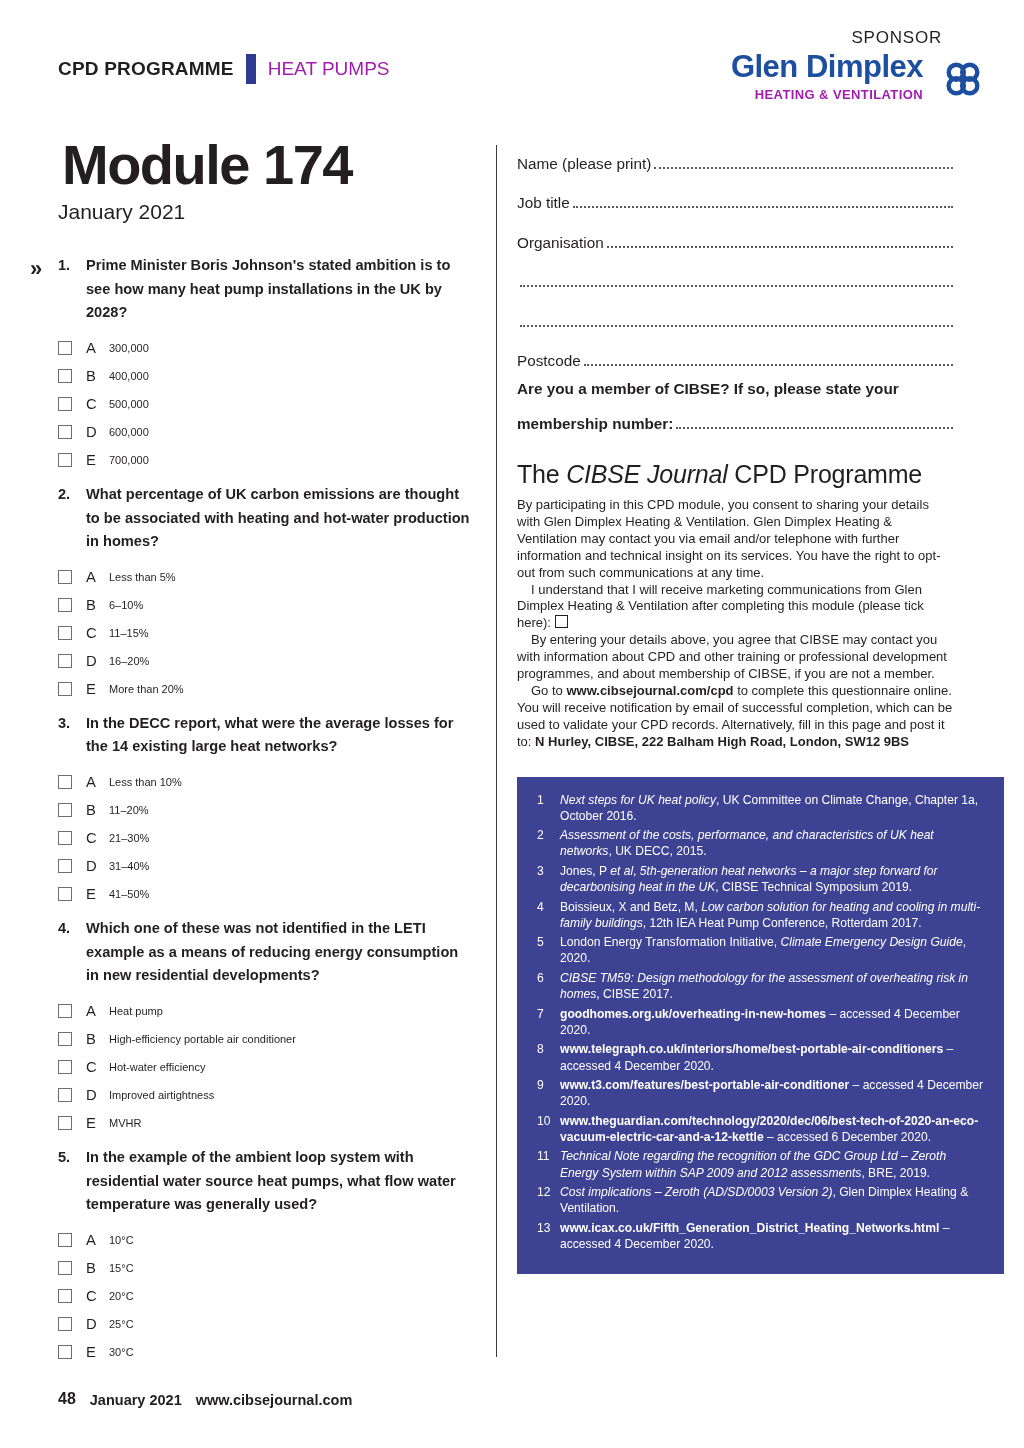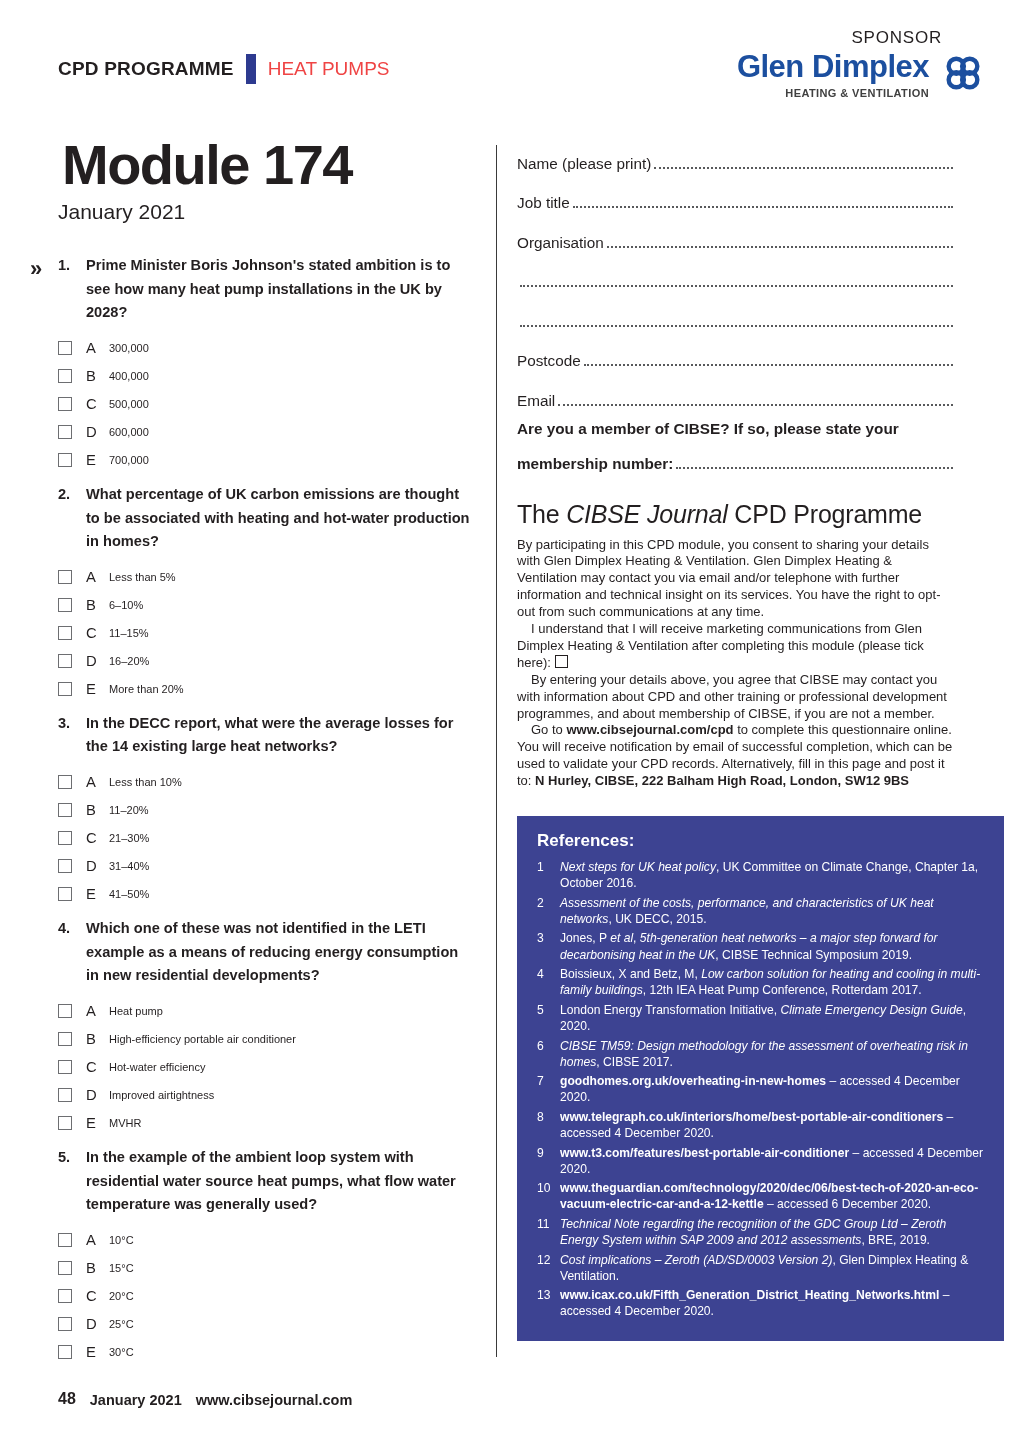--- a/index.html
+++ b/index.html
@@ -6,26 +6,26 @@
   .page { position:relative; width:1024px; height:1448px; background:#ffffff; overflow:hidden;
           font-family:"Liberation Sans", sans-serif; color:#231f20; margin:0 auto; }
   .b { font-weight:700; }
   .i { font-style:italic; }
 
   
   header { position:absolute; top:28px; left:58px; right:38px; height:96px; }
   .kicker-row { position:absolute; left:0; top:26px; display:flex; align-items:center; gap:12px; }
   .kicker { font-size:19px; font-weight:700; letter-spacing:0.2px; color:#231f20; }
   .kicker-bar { width:10px; height:30px; background:#2d3a8f; display:inline-block; }
-  .kicker-topic { font-size:19px; color:#ef4444; }
+  .kicker-topic { font-size:19px; color:#a21caf; }
   .sponsor { position:absolute; right:0; top:0; text-align:right; }
   .sponsor-label { font-size:17px; letter-spacing:0.8px; color:#231f20; margin:0 44px 3px 0; }
-  .sponsor-row { display:flex; align-items:center; gap:11px; justify-content:flex-end; }
+  .sponsor-row { display:flex; align-items:flex-end; gap:17px; justify-content:flex-end; }
   .sponsor-name { font-size:31px; font-weight:700; color:#1c4f9f; letter-spacing:-0.5px; line-height:1; }
-  .sponsor-sub { font-size:11px; font-weight:700; color:#404040; letter-spacing:0.4px; margin-top:5px; }
+  .sponsor-sub { font-size:13px; font-weight:700; color:#a21caf; letter-spacing:0.4px; margin-top:5px; }
   .knot { margin-top:-4px; }
 
   
   main { position:absolute; left:58px; top:133px; right:20px; height:1240px; }
   .col-left { position:absolute; left:0; top:0; width:412px; }
   h1 { margin:4px; font-size:56px; font-weight:700; letter-spacing:-1.5px; line-height:1; }
   .issue { font-size:21px; margin:7px 0 30px; }
 
   .question { position:relative; margin-bottom:9px; }
   .q-head { display:grid; grid-template-columns:28px 1fr; font-weight:700; font-size:14.6px; line-height:1.62; margin-bottom:9px; }
@@ -297,24 +297,20 @@
           <span class="f-leader"></span>
         </div>
           <div class="f-line">
           <span class="f-label"></span>
           <span class="f-leader"></span>
         </div>
           <div class="f-line">
           <span class="f-label">Postcode</span>
           <span class="f-leader"></span>
         </div>
-          <div class="f-line">
-          <span class="f-label">Email</span>
-          <span class="f-leader"></span>
-        </div>
         </div>
 
       <div class="membership">
         <div class="m-line1">Are you a member of CIBSE? If so, please state your</div>
         <div class="f-line">
           <span class="f-label b">membership number:</span>
           <span class="f-leader"></span>
         </div>
       </div>
 
@@ -322,21 +318,20 @@
 
       <div class="cpd">
 
       <p><span>By participating in this CPD module, you consent to sharing your details with Glen Dimplex Heating &amp; Ventilation. Glen Dimplex Heating &amp; Ventilation may contact you via email and/or telephone with further information and technical insight on its services. You have the right to opt-out from such communications at any time.</span></p>
           <p><span>I understand that I will receive marketing communications from Glen Dimplex Heating &amp; Ventilation after completing this module (please tick here): </span><span class="tickbox"></span></p>
           <p><span>By entering your details above, you agree that CIBSE may contact you with information about CPD and other training or professional development programmes, and about membership of CIBSE, if you are not a member.</span></p>
           <p><span>Go to </span><span class="b">www.cibsejournal.com/cpd</span><span> to complete this questionnaire online. You will receive notification by email of successful completion, which can be used to validate your CPD records. Alternatively, fill in this page and post it to: </span><span class="b">N Hurley, CIBSE, 222 Balham High Road, London, SW12 9BS</span></p>
         </div>
 
       <div class="refs">
-        <div class="refs-title">References:</div>
         <div>
 
         <div class="ref">
             <span class="ref-num">1</span>
             <span class="ref-text"><span class="i">Next steps for UK heat policy</span><span>, UK Committee on Climate Change, Chapter 1a, October 2016.</span></span>
           </div>
             <div class="ref">
             <span class="ref-num">2</span>
             <span class="ref-text"><span class="i">Assessment of the costs, performance, and characteristics of UK heat networks</span><span>, UK DECC, 2015.</span></span>
           </div>

